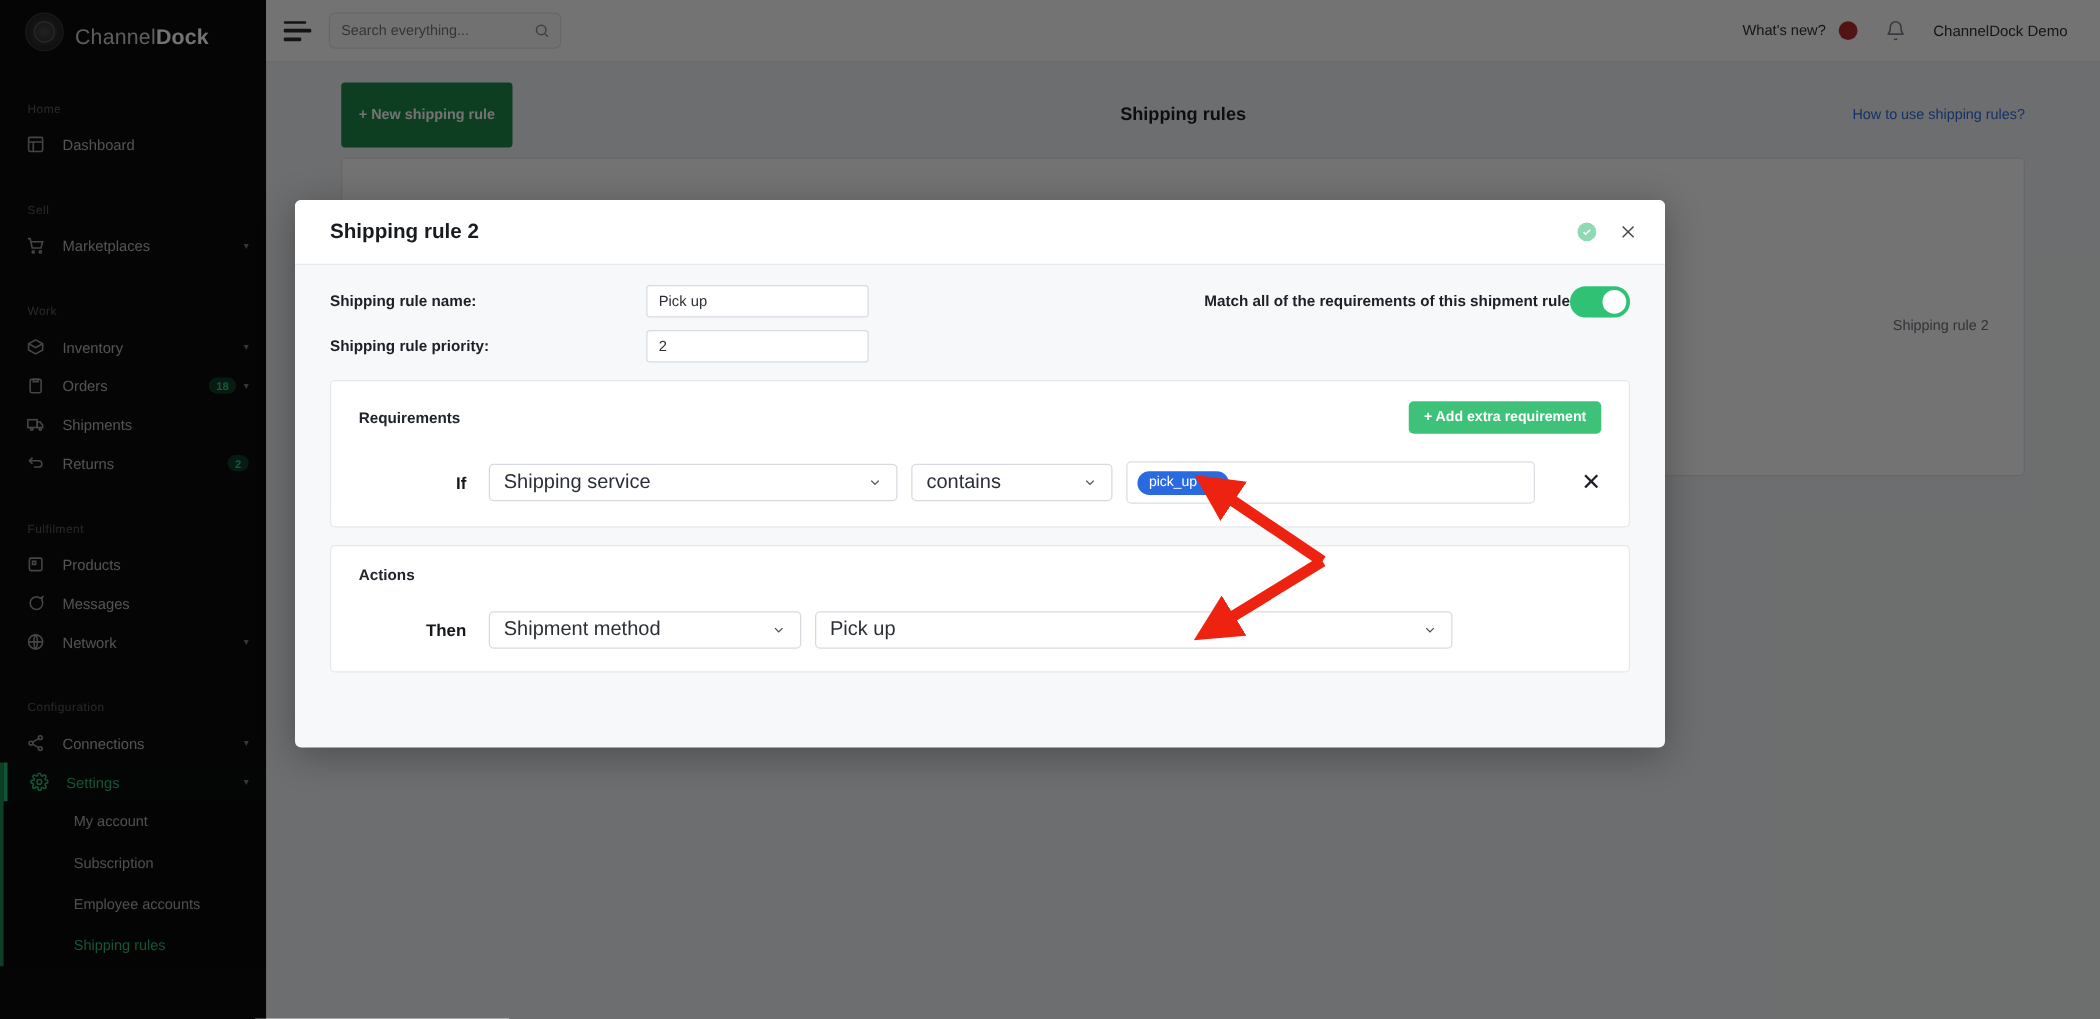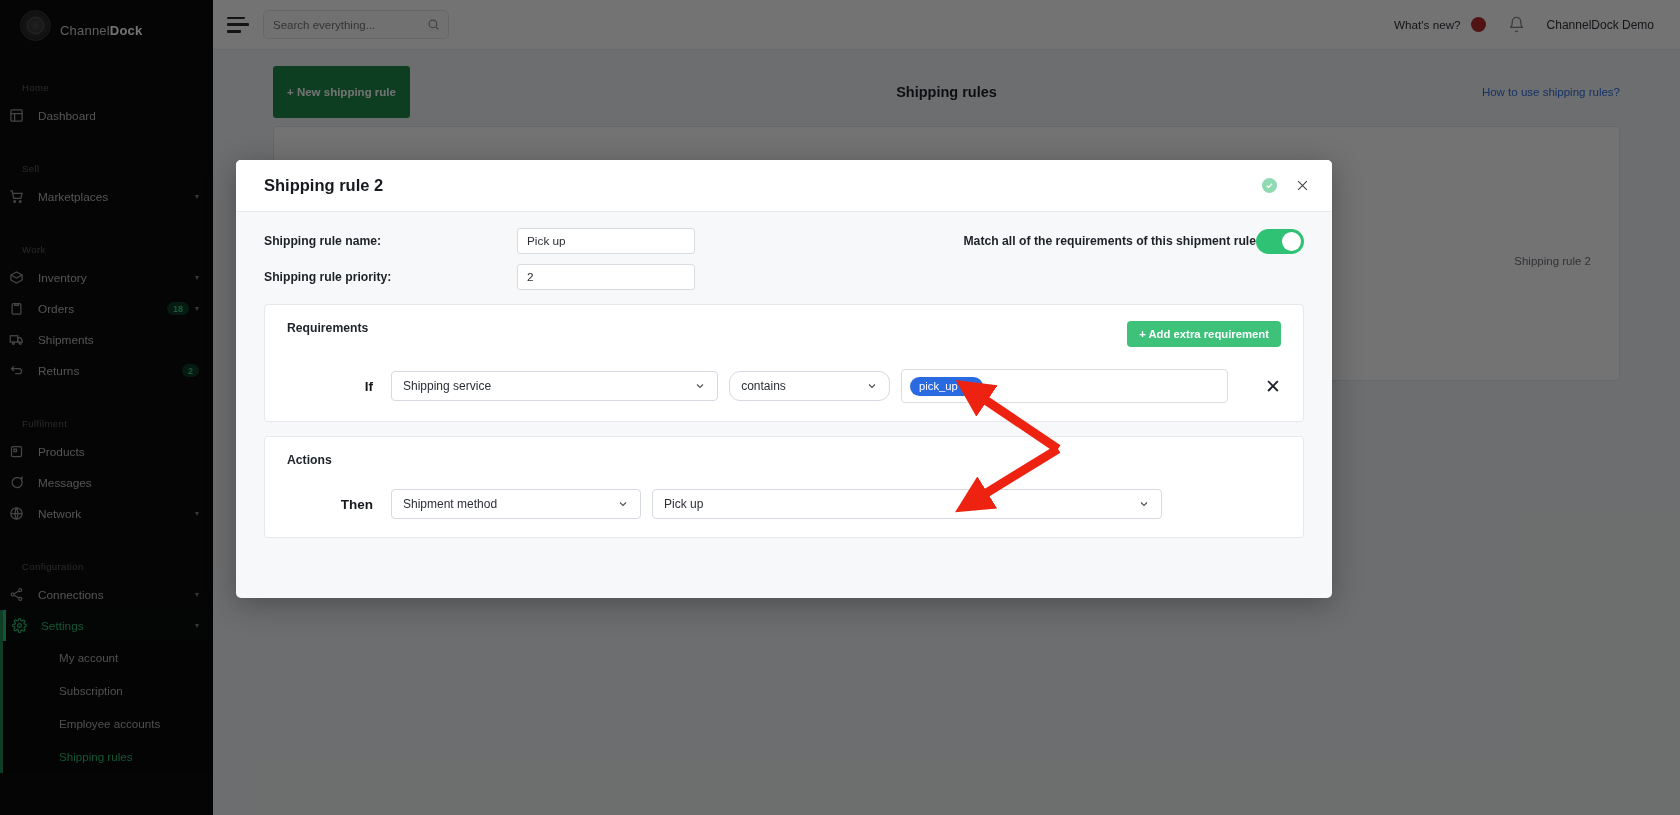--- a/index.html
+++ b/index.html
@@ -25,31 +25,31 @@
   .brand-mark {
     width: 31px; height: 31px; border-radius: 50%;
     background: radial-gradient(circle at 50% 50%, #4b4b4b 0%, #2a2a2a 55%, #1a1a1a 100%);
     border: 1px solid #3a3a3a;
     position: relative; flex: none;
   }
   .brand-mark::after {
     content: ""; position: absolute; inset: 6px;
     border-radius: 50%; border: 1px solid #5a5a5a;
   }
-  .brand-text { font-size: 13px; letter-spacing: .2px; color: #cfcfcf; margin-top: 10px; }
+  .brand-text { font-size: 17px; letter-spacing: .2px; color: #cfcfcf; margin-top: 10px; }
   .brand-text b { color: #ffffff; font-weight: 700; }
   .brand-text span.light { font-weight: 400; }
 
   .nav-section-label {
     font-size: 9.5px; color: #5e5e5e; letter-spacing: .4px;
     padding: 0 0 0 22px; margin-top: 32px; margin-bottom: 7px;
   }
   .nav-item {
     display: flex; align-items: center;
-    height: 31px; padding-left: 8px; padding-right: 14px;
+    height: 31px; padding-left: 20px; padding-right: 14px;
     color: #b9b9b9; font-size: 11.8px;
     position: relative;
   }
   .nav-item .nav-ico {
     width: 17px; height: 17px; flex: none; margin-right: 13px;
     display: flex; align-items: center; justify-content: center;
     color: #9a9a9a;
   }
   .nav-item .nav-ico svg { width: 15px; height: 15px; display:block; }
   .nav-label { flex: 1 1 auto; white-space: nowrap; }
@@ -184,42 +184,42 @@
   .toggle .knob {
     position:absolute; right: 3px; top: 3px;
     width: 19px; height: 19px; border-radius: 50%; background: #fff;
   }
 
   .panel {
     background: #ffffff; border: 1px solid #e6e8ec; border-radius: 4px;
     margin-top: 14px; padding: 16px 22px 18px 22px;
     position: relative;
   }
-  .panel-head { display:flex; align-items:flex-start; }
+  .panel-head { display:flex; align-items:center; }
   .panel-title { font-size: 12.2px; font-weight: 700; color: #20242b; }
   .btn-add-req {
     margin-left: auto; background: #3ec27a; color:#fff; border: 0;
     border-radius: 4px; font-size: 11.3px; font-weight: 700;
     padding: 7px 12px; font-family: inherit; cursor: pointer;
   }
   .rule-row { display:flex; align-items:center; margin-top: 22px; }
   .rule-kw {
     font-size: 13.5px; font-weight: 700; color: #15181d;
     width: 104px; text-align: right; padding-right: 18px; flex: none;
   }
   .select {
     height: 30px; border: 1px solid #d6dae0; border-radius: 4px; background:#fff;
     display:flex; align-items:center; padding: 0 11px;
-    font-size: 12px; color: #2b2f36; cursor: pointer;
+    font-size: 16px; color: #2b2f36; cursor: pointer;
   }
   .select .sel-val { flex:1; white-space:nowrap; overflow:hidden; }
   .select .chev { color:#4a4f57; display:flex; margin-left: 8px; }
   .select .chev svg { width: 12px; height: 12px; }
   .sel-field { width: 336px; }
-  .sel-op { width: 165px; margin-left: 11px; border-radius: 11px; }
+  .sel-op { width: 165px; margin-left: 11px; }
   .tag-input {
     margin-left: 11px; width: 336px; height: 34px;
     border: 1px solid #dadee3; border-radius: 4px; background:#fff;
     display:flex; align-items:center; padding: 0 8px; gap: 6px;
   }
   .tag {
     background: #2a6ae0; color:#fff; border-radius: 11px;
     font-size: 11.2px; padding: 3px 9px;
     display:flex; align-items:center; gap: 7px;
   }

